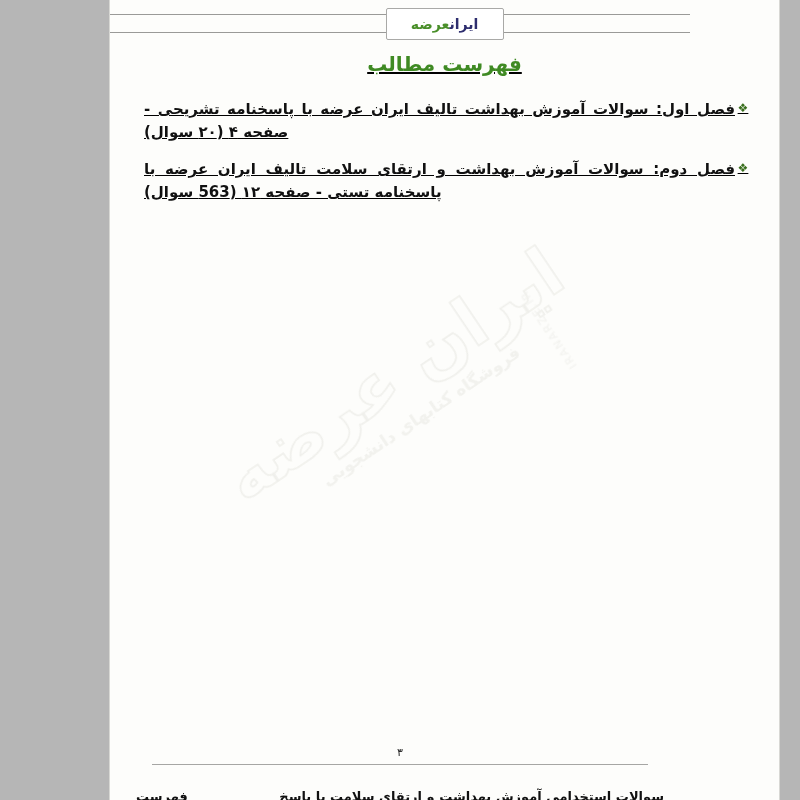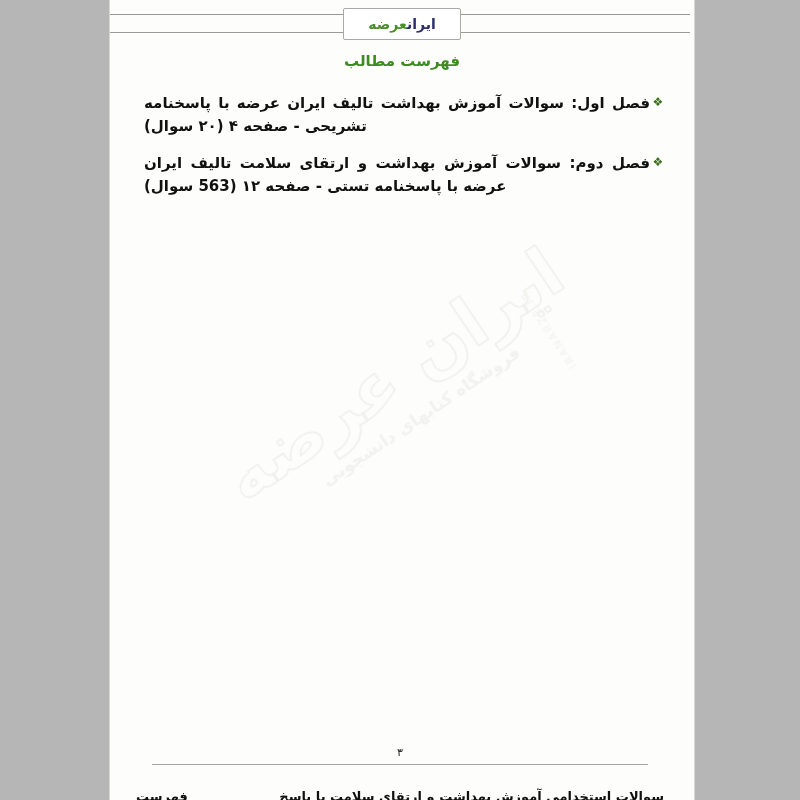--- a/index.html
+++ b/index.html
@@ -9,25 +9,26 @@
     width: 800px;
     height: 800px;
     overflow: hidden;
     font-family: "DejaVu Sans", "Liberation Sans", sans-serif;
   }
 
   #page {
     position: absolute;
     left: 110px;
     top: 0;
-    width: 584px;
+    width: 669px;
     height: 800px;
     background: #fdfdfb;
     box-shadow: 0 0 0 1px #d8d8d4;
     overflow: hidden;
+    text-decoration: underline;
   }
 
   
   .header-area {
     position: relative;
     height: 42px;
   }
   .header-rule {
     position: absolute;
     left: 0;
@@ -61,21 +62,21 @@
   }
   .logo-text .seg-a { color: #2d2d6e; }
   .logo-text .seg-b { color: #4a8f2a; }
   .logo-text .seg-c { color: #2d2d6e; }
 
   
   .doc-title {
     margin-top: 10px;
     text-align: center;
     color: #3f8a23;
-    font-size: 15px;
+    font-size: 20px;
     font-weight: bold;
     direction: rtl;
   }
 
   
   .toc {
     margin: 22px 28px 0 34px;
     direction: rtl;
   }
   .toc-item {

